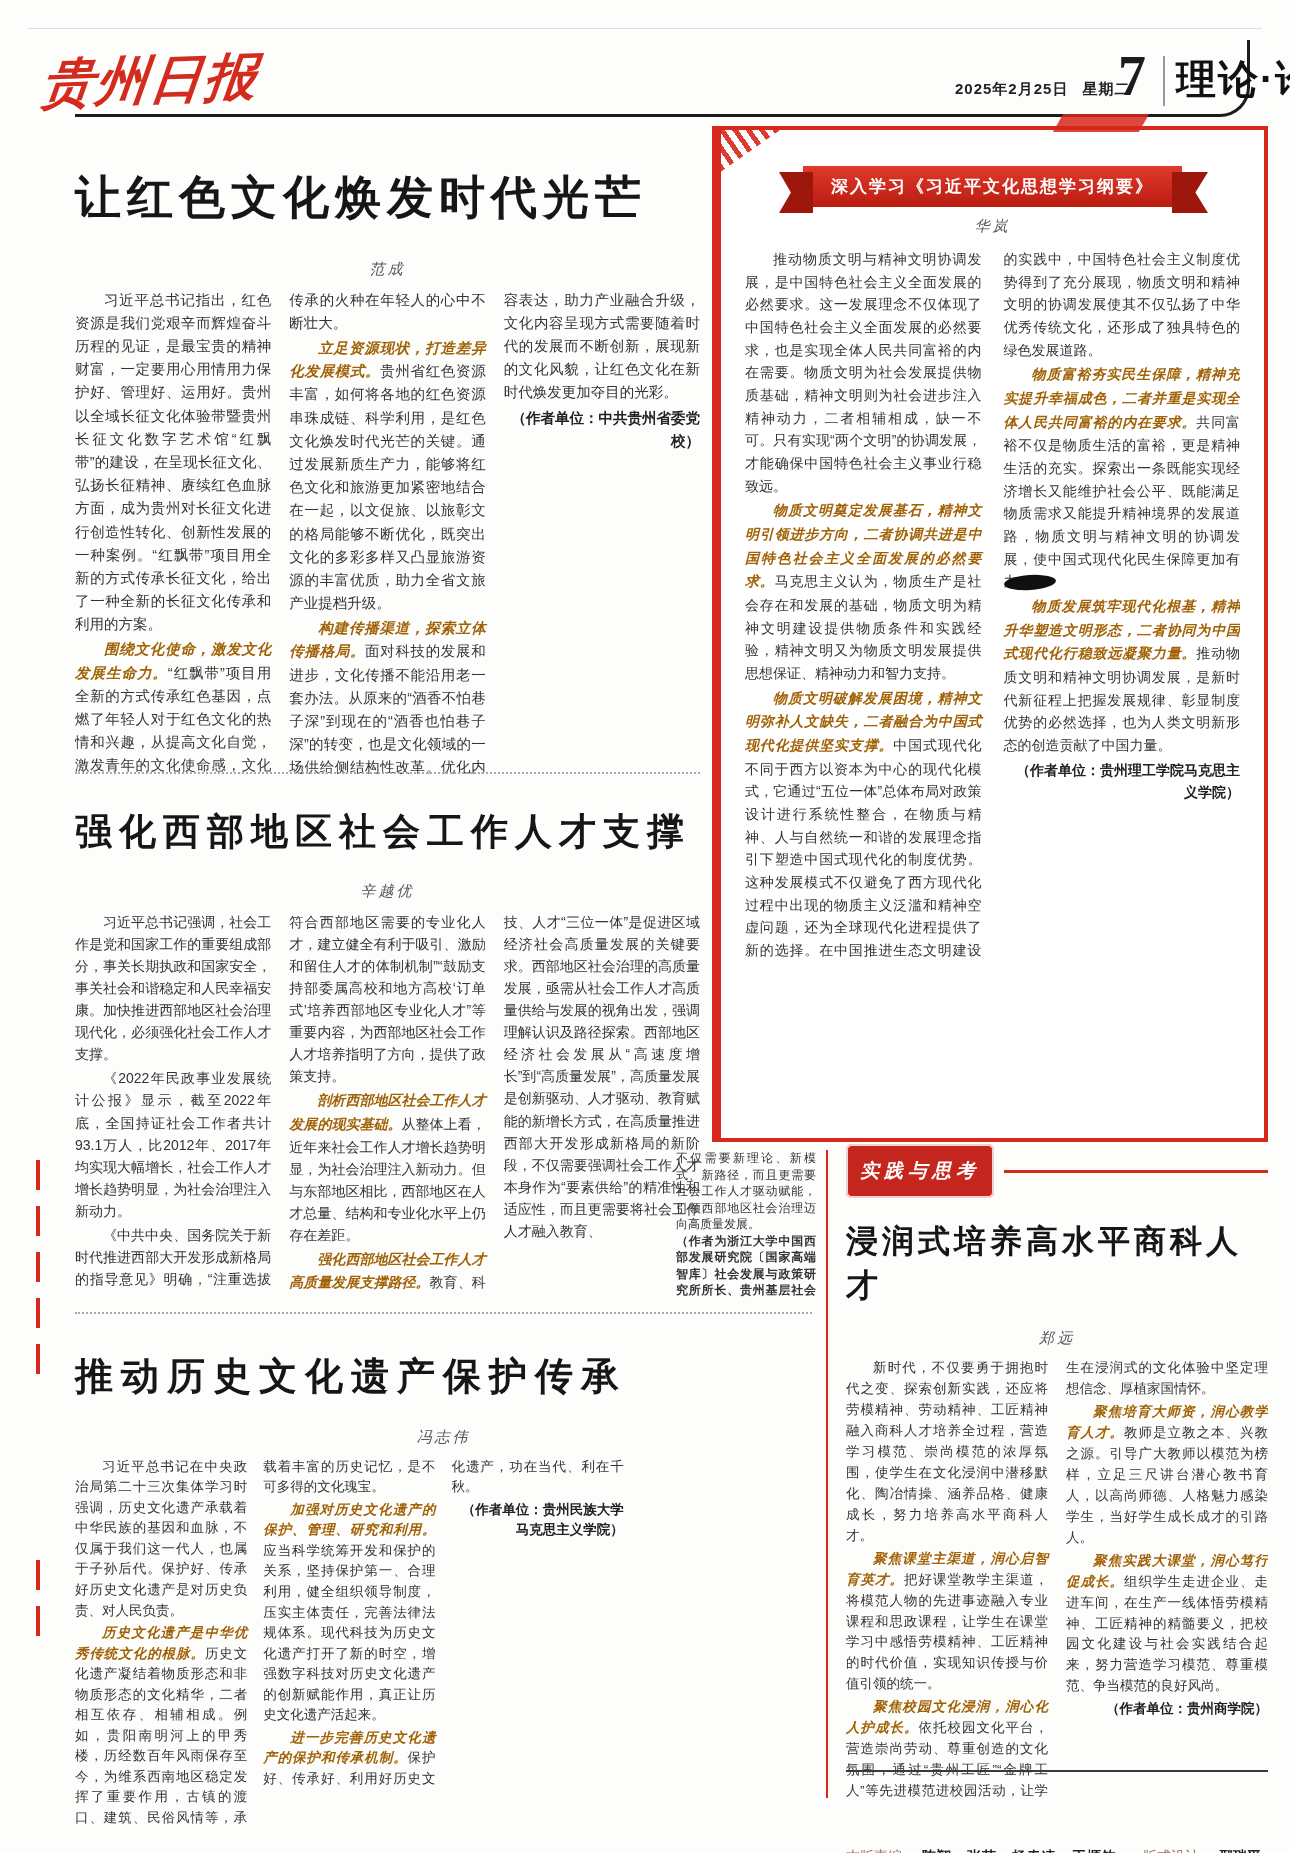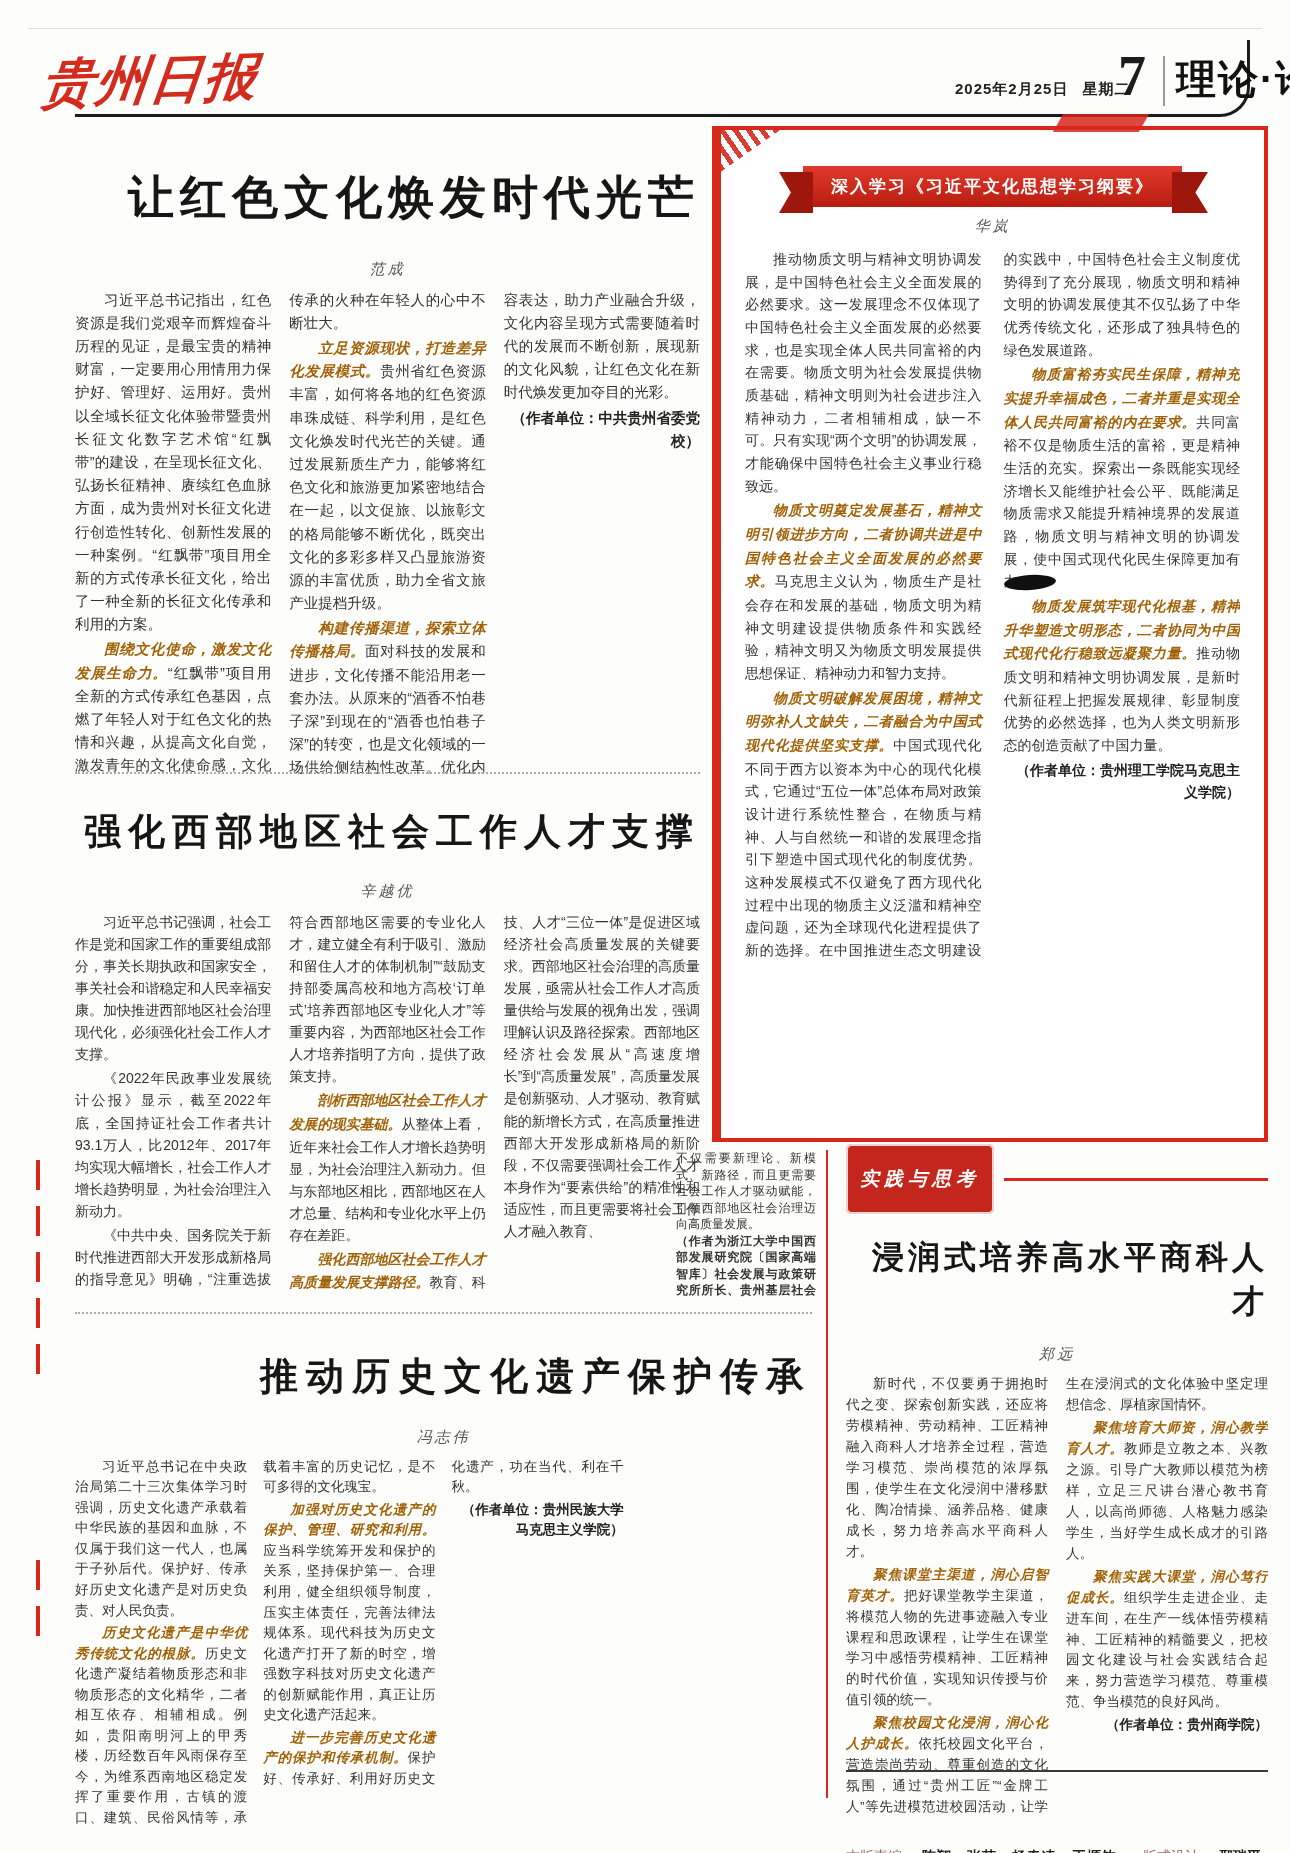--- a/index.html
+++ b/index.html
@@ -15,21 +15,21 @@
                border-bottom:3px solid #1c1c1c;border-right:3px solid #1c1c1c;border-bottom-right-radius:30px;}
   .header-meta{position:absolute;left:955px;top:80px;font-size:15px;font-weight:bold;color:#222;letter-spacing:1px;}
   .header-meta .weekday{margin-left:14px;}
   .page-num{position:absolute;left:1118px;top:44px;font-size:56px;font-weight:bold;color:#1c1c1c;
             font-family:"Liberation Serif",serif;}
   .head-divider{position:absolute;left:1163px;top:56px;width:2px;height:50px;background:#9a9a9a;}
   .section-title{position:absolute;left:1176px;top:52px;font-size:40px;font-weight:bold;color:#111;
                  letter-spacing:2px;white-space:nowrap;}
 
   
-  .headline{font-weight:bold;color:#161616;text-align:right;font-family:"Liberation Serif","DejaVu Serif",serif;}
+  .headline{font-weight:bold;color:#161616;text-align:left;font-family:"Liberation Serif","DejaVu Serif",serif;}
   .byline{text-align:center;color:#555;font-size:15px;font-style:italic;letter-spacing:3px;margin:8px 0 10px;}
   .body{ text-align:justify;color:#333;overflow:hidden;column-fill:auto;}
   .body p{margin:0 0 2px;text-indent:2em;}
   .body p strong{font-style:italic;font-family:"Liberation Serif",serif;color:#a16207;}
   .body p.attribution{font-weight:bold;text-indent:0;text-align:right;color:#222;}
   .dotted{position:absolute;border-top:2px dotted #aaa;}
 
   
   .a1{position:absolute;left:75px;top:136px;width:625px;height:632px;}
   .a1 .headline{font-size:46px;letter-spacing:6px;font-family:"Liberation Sans",sans-serif;}
@@ -67,21 +67,21 @@
   .redbox .byline{margin:10px 0 12px;}
   .redbox .body{height:724px;column-count:2;column-gap:22px;font-size:14px;line-height:1.62;}
   .smudge{position:absolute;left:283px;top:445px;width:52px;height:15px;background:#101010;
           border-radius:50%;transform:rotate(-4deg);}
 
   
   .vred{position:absolute;left:826px;top:1150px;width:2px;height:648px;background:#d8271b;}
   .sec5{position:absolute;left:846px;top:1144px;width:422px;height:668px;}
   .sec5-head{display:flex;align-items:center;gap:10px;}
   .stamp{background:#c4261d;color:#fff;font-weight:bold;font-style:italic;font-size:19px;letter-spacing:5px;
-         padding:22px 14px;border-radius:6px;box-shadow:inset 0 0 0 2px rgba(255,255,255,.8);white-space:nowrap;}
+         padding:14px 14px;border-radius:6px;box-shadow:inset 0 0 0 2px rgba(255,255,255,.8);white-space:nowrap;}
   .sec5-rule{flex:1;height:3px;background:#d8271b;}
   .sec5 .headline{font-size:32px;letter-spacing:4px;margin-top:22px;}
   .sec5 .body{height:452px;column-count:2;column-gap:18px;font-size:13.5px;line-height:1.55;}
 
   .bottom-rule{position:absolute;left:846px;top:1770px;width:422px;height:2px;background:#3a3a3a;}
   .footer{position:absolute;left:846px;top:1848px;font-size:14px;color:#222;white-space:nowrap;}
   .footer .lbl{color:#9a6a6a;margin-right:6px;}
   .footer .names{font-weight:bold;margin-right:26px;letter-spacing:1px;}
   .footer .name{font-weight:bold;}
 

